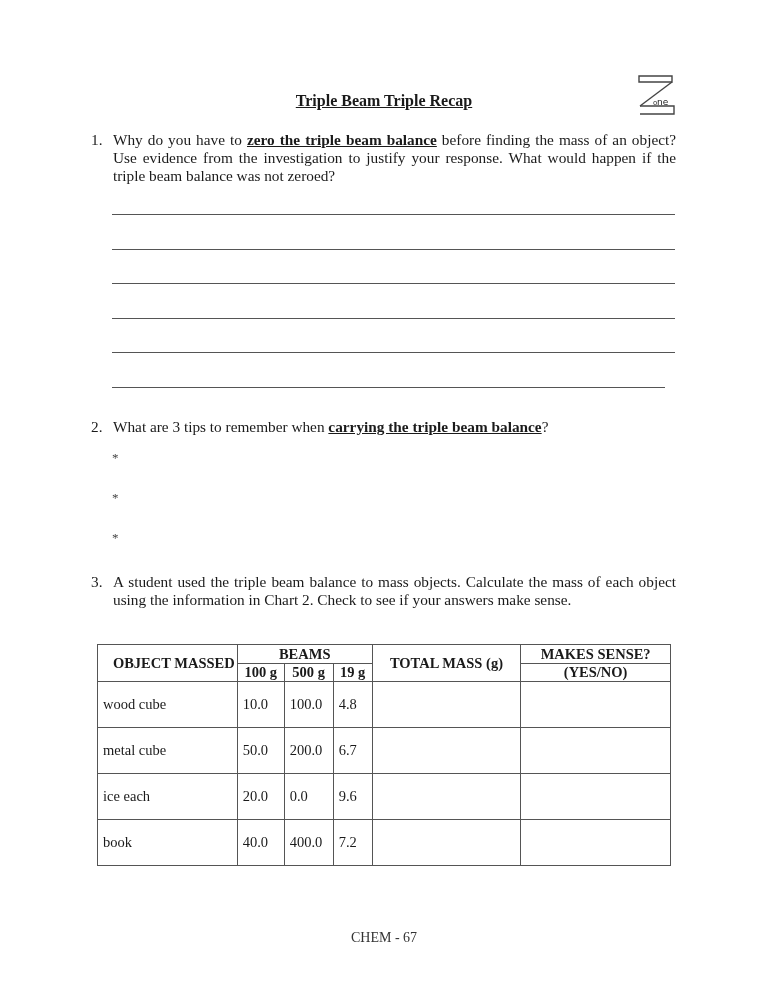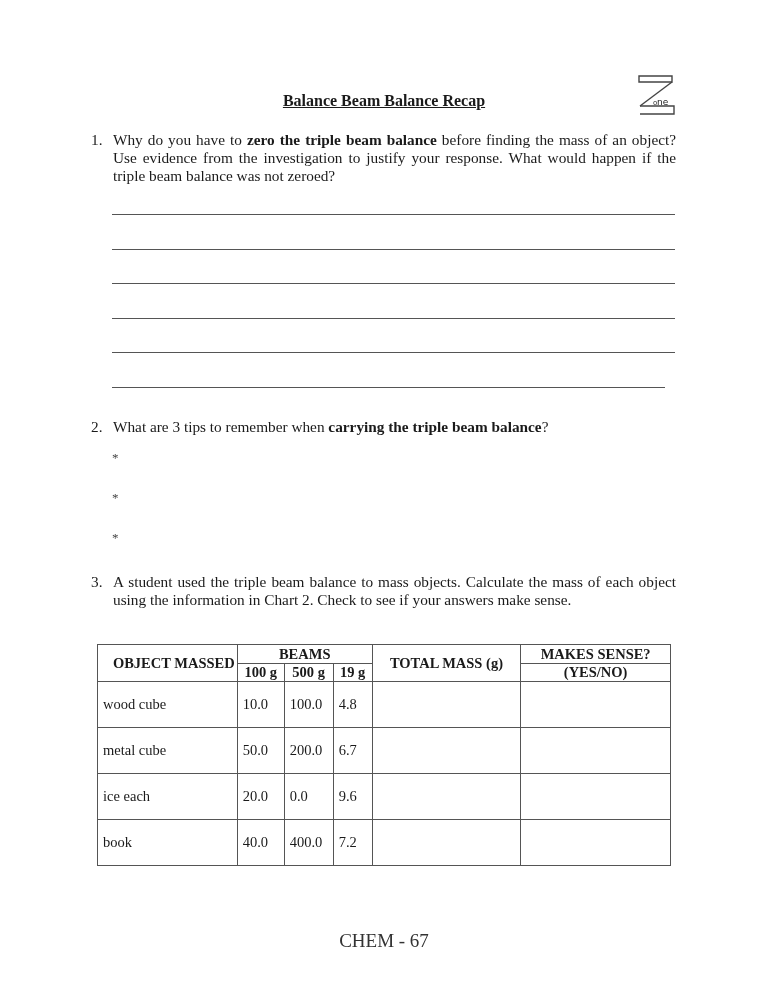--- a/index.html
+++ b/index.html
@@ -10,42 +10,42 @@
   }
   .abs { position: absolute; }
   .title {
     left: 0; width: 768px; top: 92px; text-align: center;
     font-weight: bold; text-decoration: underline; font-size: 16px;
   }
   .logo { left: 636px; top: 74px; width: 42px; height: 44px; }
   .q { left: 91px; width: 585px; line-height: 18px; }
   .q .num { position: absolute; left: 0; top: 0; width: 22px; }
   .q .text { margin-left: 22px; text-align: justify; text-align-last: left; }
-  .q b { font-weight: bold; }
+  .q b { font-weight: bold; text-decoration: underline; }
   .ans-line { position: absolute; height: 0; border-top: 1.3px solid #555; }
   .bullet { left: 112px; font-size: 13px; color: #444; }
   table.chart {
     position: absolute; left: 97px; top: 644px;
     border-collapse: collapse; width: 574px;
     font-family: "Liberation Serif", "DejaVu Serif", serif;
   }
   table.chart td, table.chart th {
     border: 1.3px solid #555; padding: 0 5px; font-size: 14.5px;
   }
   table.chart th { font-weight: bold; text-align: center; line-height: 17px; padding: 0 2px; }
   table.chart tr.sub th { height: 17px; }
   table.chart tr.top th { height: 18px; }
   table.chart td { height: 45px; text-align: left; vertical-align: middle; margin-left: 24px; }
   table.chart td.obj { padding-left: 5px; }
-  .footer { left: 0; width: 768px; top: 930px; text-align: center; font-size: 19px; color: #333; }
+  .footer { left: 0; width: 768px; top: 930px; text-align: center; font-size: 14px; color: #333; }
 </style>
 </head>
 <body>
 
-<div class="abs title">Balance Beam Balance Recap</div>
+<div class="abs title">Triple Beam Triple Recap</div>
 
 <div class="abs logo">
   <svg width="42" height="44" viewBox="0 0 42 44">
     <path d="M3 2 H36 V8 H3 Z" fill="none" stroke="#444" stroke-width="1.4"></path>
     <line x1="36" y1="8" x2="4" y2="32" stroke="#444" stroke-width="1.4"></line>
     <path d="M4 32 H38 V40 H4" fill="none" stroke="#444" stroke-width="1.4"></path>
     <text x="17" y="31" font-family="DejaVu Sans, sans-serif" font-size="7" fill="#333">o</text>
     <text x="21" y="31" font-family="DejaVu Sans, sans-serif" font-size="9" fill="#222">ne</text>
   </svg>
 </div>

